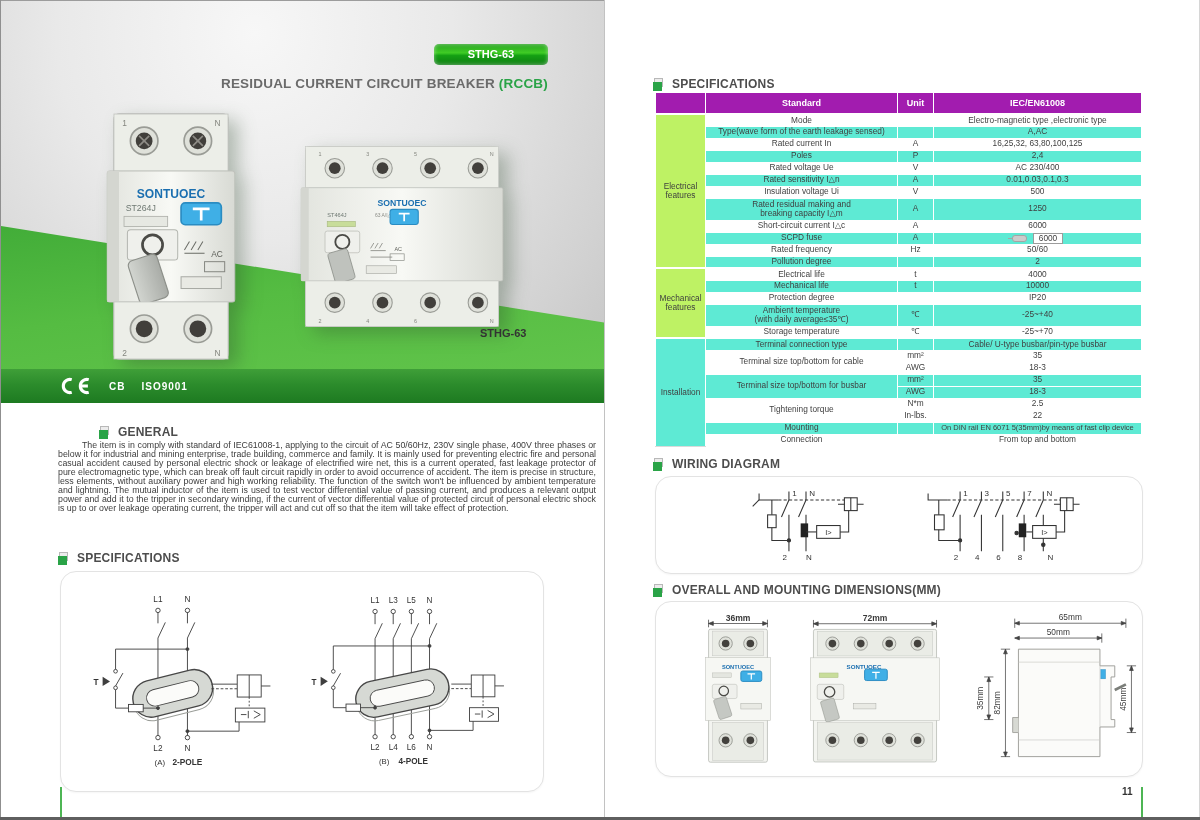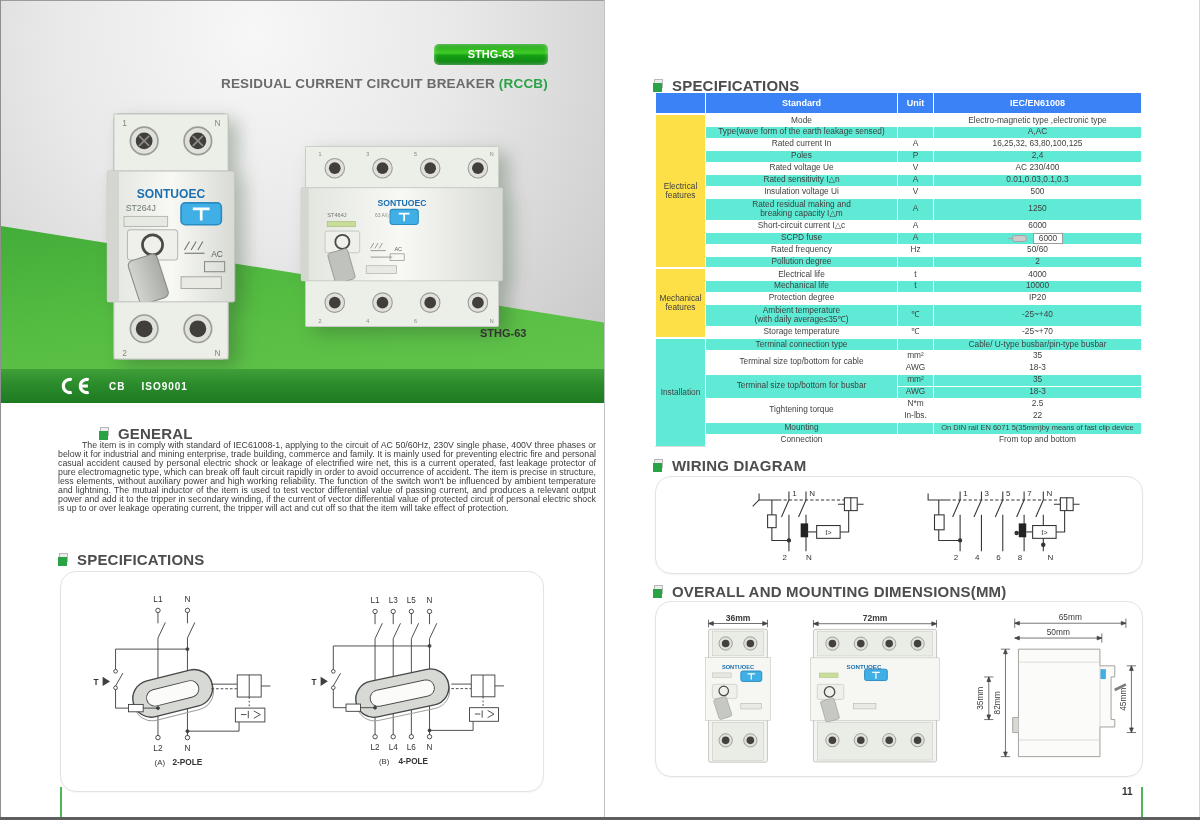--- a/index.html
+++ b/index.html
@@ -32,45 +32,45 @@
         background:linear-gradient(180deg,#27a31f 0%,#3fcc25 42%,#14a013 55%,#0f7d13 100%);
         box-shadow:inset 0 0 4px rgba(255,255,255,.5);}
   #hero-title{margin-top:11px;font-size:13.5px;font-weight:bold;color:#6b6b6b;letter-spacing:.2px;}
   #hero-title .hl{color:#2aa347;}
   #photo-caption{position:absolute;left:479px;top:326px;font-size:11px;font-weight:bold;color:#333;}
   .photo{filter:drop-shadow(9px 7px 9px rgba(45,70,45,.32));}
   #photo-2p{position:absolute;left:86px;top:108px;width:168px;height:255px;}
   #photo-4p{position:absolute;left:298px;top:143px;width:206px;height:185px;}
 
   
-  .sec{position:absolute;display:flex;align-items:center;gap:6px;font-weight:bold;color:#4d4d4d;font-size:15px;letter-spacing:.2px;}
+  .sec{position:absolute;display:flex;align-items:center;gap:6px;font-weight:bold;color:#4d4d4d;font-size:12px;letter-spacing:.2px;}
   .sqicon{width:13px;height:13px;position:relative;flex:0 0 13px;}
   .sqicon::before{content:"";position:absolute;left:1px;top:0;width:7px;height:7px;background:#ececec;border:1px solid #b8b8b8;}
   .sqicon::after{content:"";position:absolute;left:0;bottom:0;width:9px;height:9px;background:#2aa347;}
 
   
   #general-body{left:58px;top:441px;width:538px;font-size:8.8px;line-height:9.05px;color:#3c3c3c;text-align:justify;}
   #general-body p{margin:0;text-indent:24px;}
   .roundbox{border:1px solid #e3e3e3;border-radius:16px;background:#fff;box-shadow:0 1px 2px rgba(0,0,0,.04);}
   #lspec-box{left:60px;top:571px;width:482px;height:219px;}
   #diagA{position:absolute;left:14px;top:12px;width:212px;height:192px;}
   #diagB{position:absolute;left:236px;top:12px;width:236px;height:192px;}
   .dlbl{font-size:9px;fill:#333;}
   .dcap{font-size:9px;fill:#333;font-weight:bold;}
   .dtag{font-size:8.5px;fill:#333;}
 
   
   #spec-wrap{left:655px;top:92px;width:486px;}
   #spec-table{border-collapse:collapse;width:486px;table-layout:fixed;}
-  #spec-table th{background:#3b82f6;color:#fff;font-size:9px;font-weight:bold;height:18px;border:1px solid #fff;}
+  #spec-table th{background:#a21caf;color:#fff;font-size:9px;font-weight:bold;height:18px;border:1px solid #fff;}
   #spec-table td{height:12px;box-sizing:border-box;font-size:8.3px;color:#3f3f3f;text-align:center;
         padding:0 2px;line-height:1.12;border:1px solid #fff;overflow:hidden;}
   #spec-table tr.alt td{background:#5eead4;}
   #spec-table tr.tall td{height:22px;}
-  #spec-table td.cat{background:#fde047;border-top:1px solid #dadada;border-bottom:1px solid #dadada;}
+  #spec-table td.cat{background:#bef264;border-top:1px solid #dadada;border-bottom:1px solid #dadada;}
   #spec-table tr.gstart td{border-top:2px solid #fff;}
   #spec-table td.pre{white-space:pre-line;}
   #spec-table td.val-sm{font-size:7.5px;}
   .fuse-icon{display:inline-block;width:13px;height:5px;background:#cccccc;border:1px solid #a5a5a5;border-radius:3px;
         position:relative;vertical-align:middle;margin-right:6px;}
   .fuse-icon::before{content:"";position:absolute;left:-5px;top:2px;width:5px;height:1px;background:#a5a5a5;}
   .fuse-box{display:inline-block;border:1px solid #9c9c9c;background:#fff;padding:0 5px;line-height:9px;font-size:8.3px;vertical-align:middle;}
 
   #wiring-box{left:655px;top:476px;width:486px;height:96px;}
   #dims-box{left:655px;top:601px;width:486px;height:174px;}

